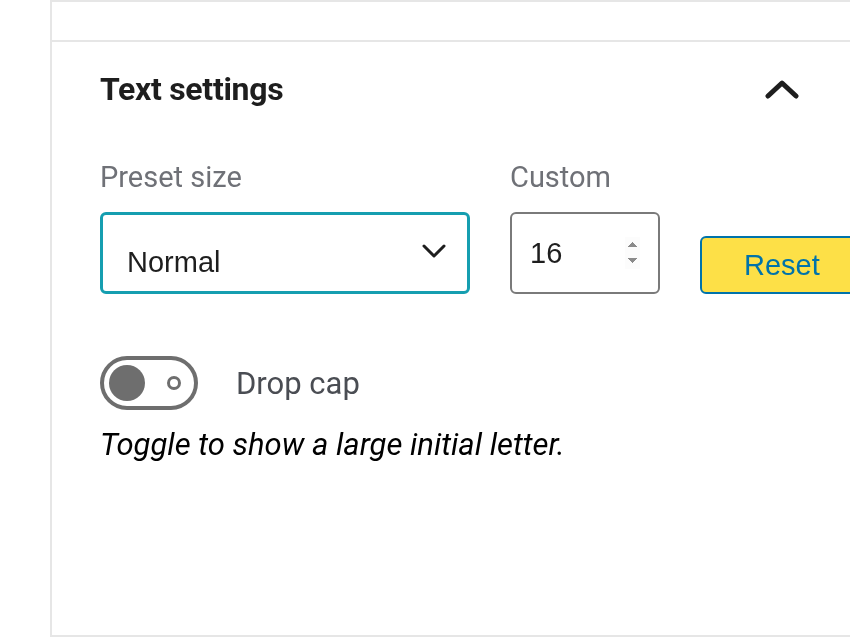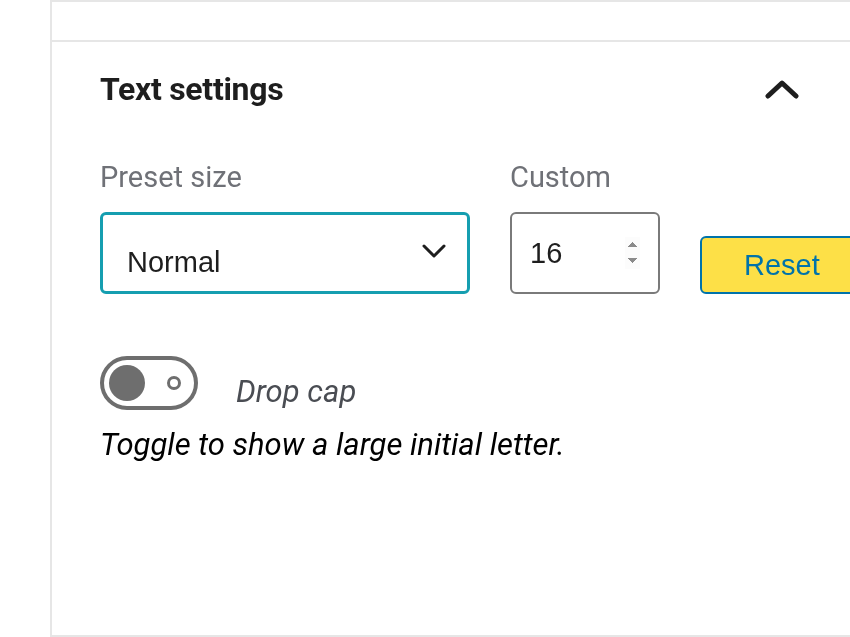--- a/index.html
+++ b/index.html
@@ -114,24 +114,23 @@
       font-size: 29px;
       color: #0073aa;
       background: #fde047;
       border: 2px solid #0073aa;
       border-radius: 6px;
       cursor: pointer;
       font-weight: 400;
     }
     .toggle-row {
       display: flex;
-      align-items: flex-end;
+      align-items: center;
       gap: 38px;
       margin-bottom: 16px;
-      font-style: italic;
     }
     .toggle {
       width: 98px;
       height: 54px;
       border: 4px solid #6e6e6e;
       border-radius: 28px;
       background: #fff;
       position: relative;
       cursor: pointer;
     }

